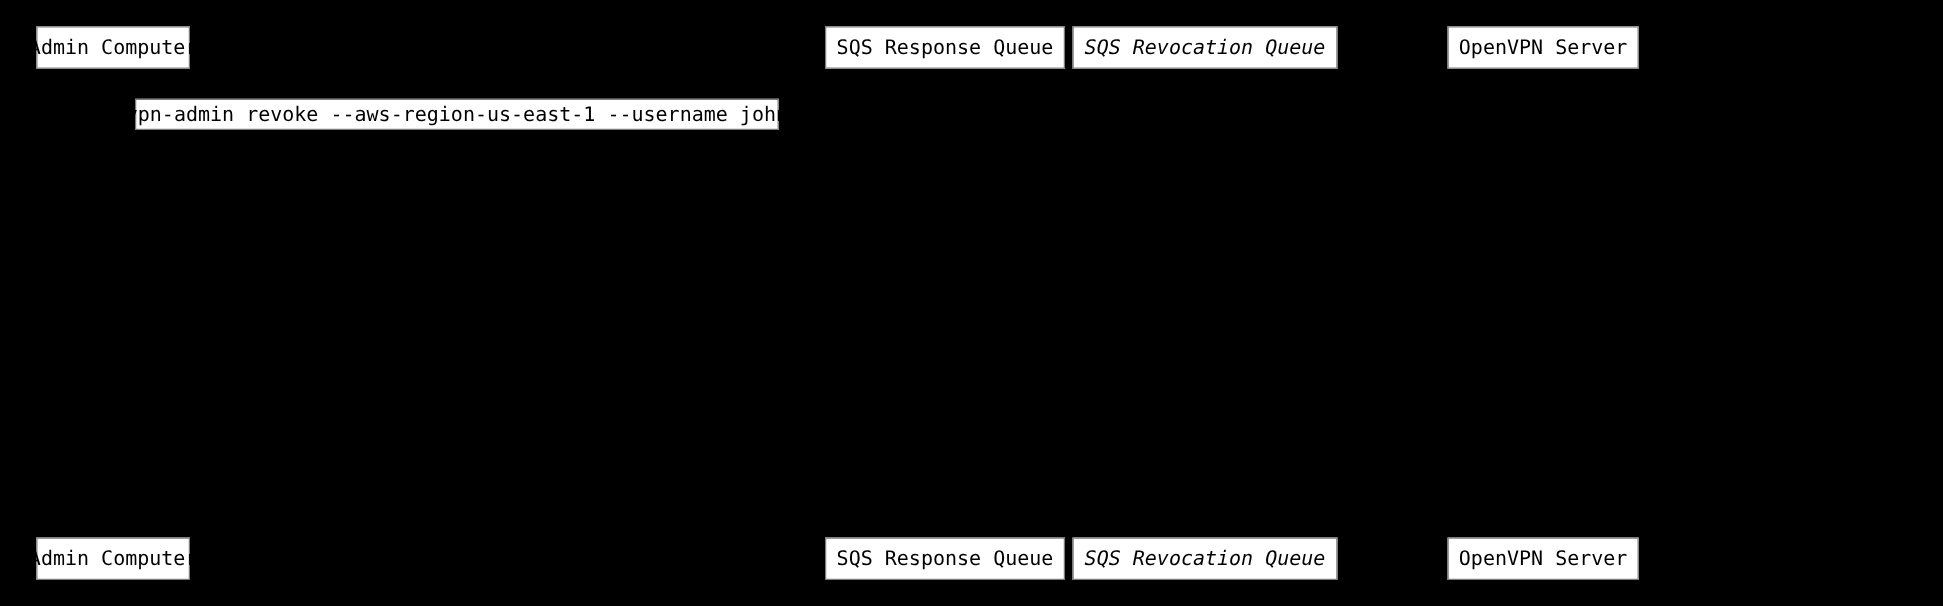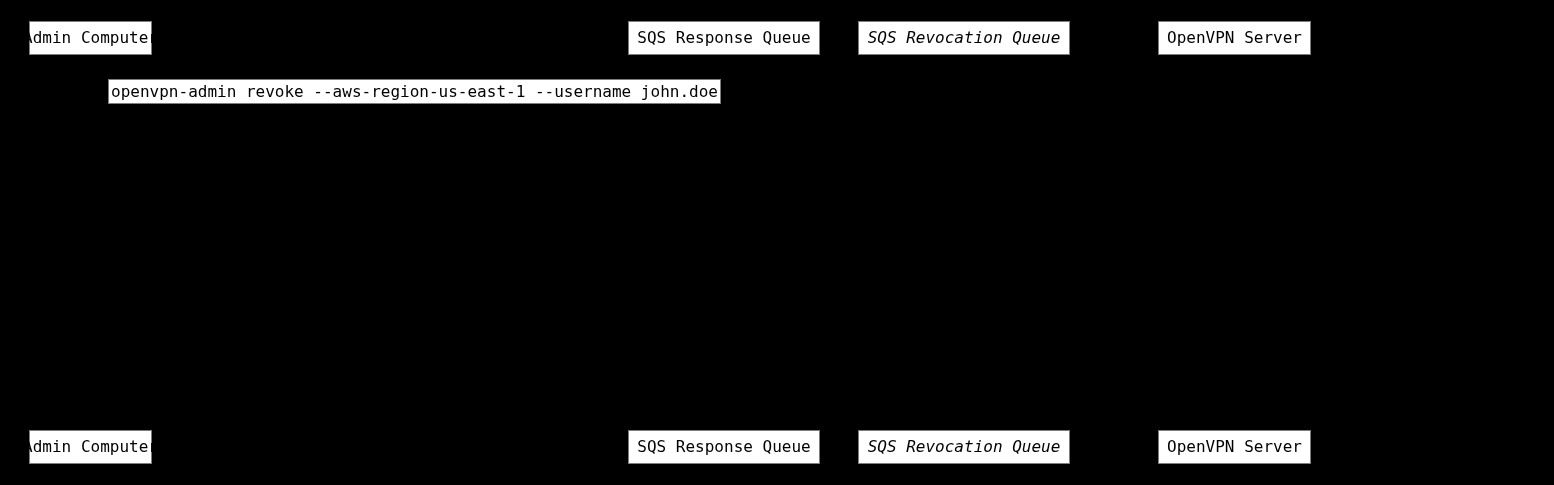--- a/index.html
+++ b/index.html
@@ -29,31 +29,31 @@
     border: 1px solid var(--node-edge);
     display: flex;
     align-items: center;
     justify-content: center;
     font-size: 16px;
     line-height: 1;
     white-space: nowrap;
   }
   
   .col-admin      { left: 29px;   width: 123px; }
-  .col-response   { left: 628px;  width: 192px; }
+  .col-response   { left: 660px;  width: 192px; }
   .col-revocation { left: 858px;  width: 212px; font-style: italic; }
   .col-openvpn    { left: 1158px; width: 153px; }
   
   .row-top    { top: 21px;  height: 34px; }
   .row-bottom { top: 430px; height: 34px; }
   
   .message {
     left: 108px;
     top: 79px;
-    width: 613px;
+    width: 515px;
     height: 25px;
     font-size: 16px;
   }
   
   .lifeline {
     position: absolute;
     top: 56px;
     height: 374px;
     width: 1px;
     background: #000000;

